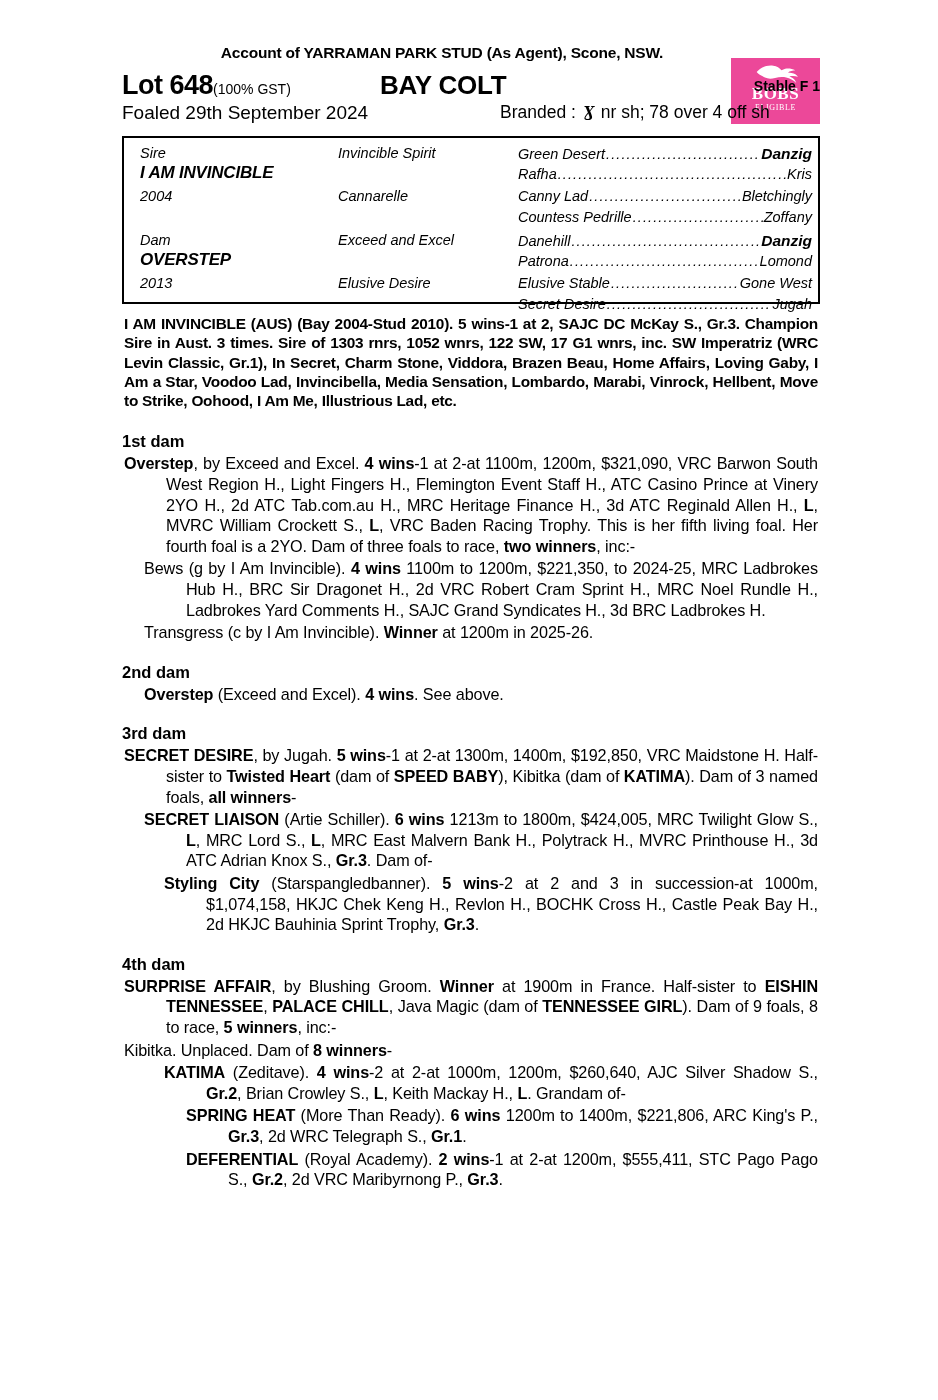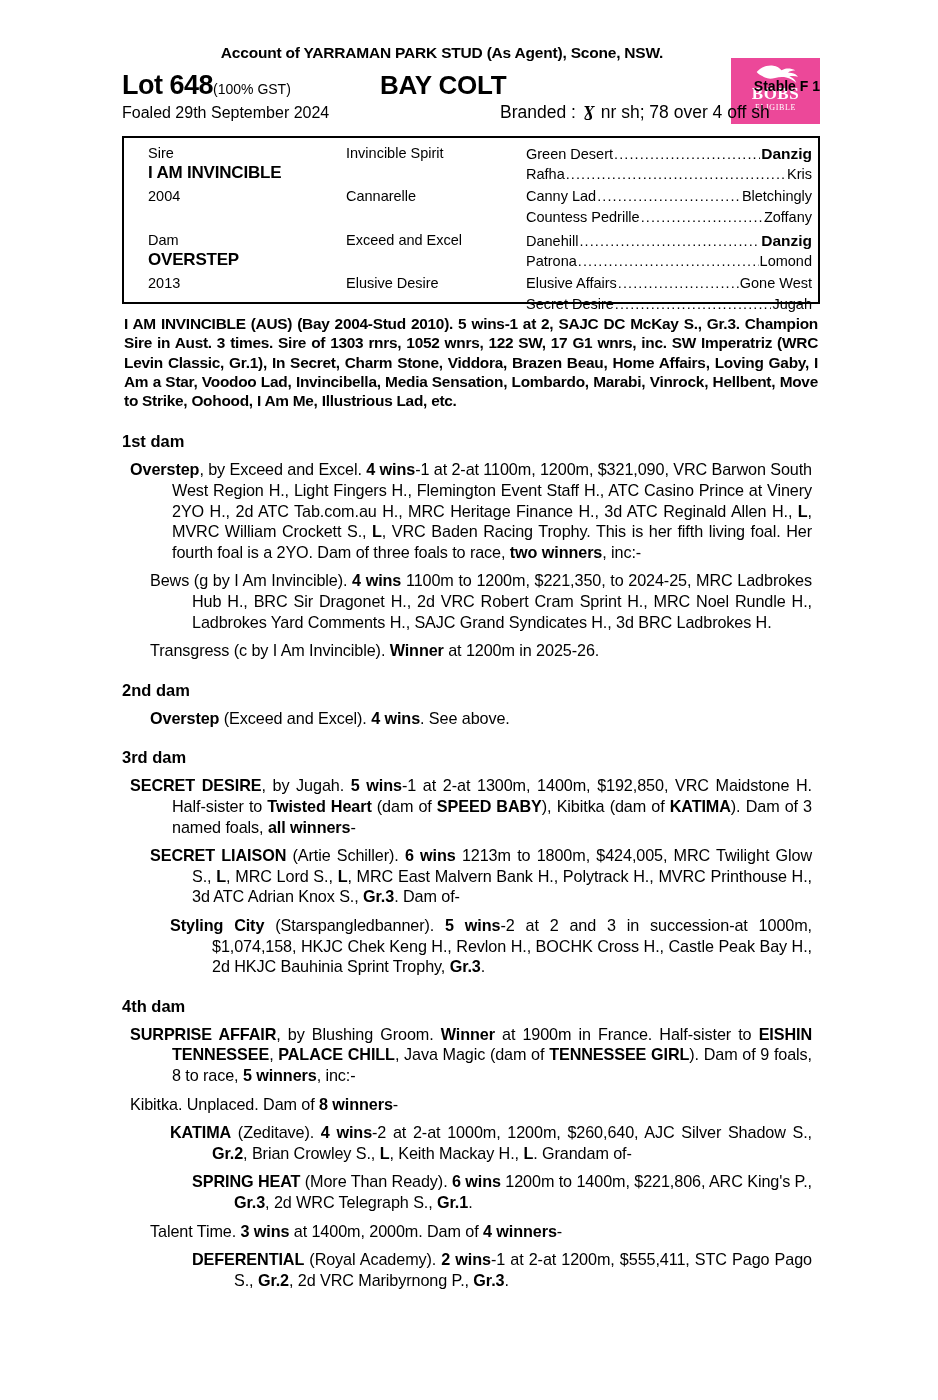--- a/index.html
+++ b/index.html
@@ -108,21 +108,21 @@
   }
   .foaled-row {
     position: relative;
     height: 24px;
     margin-top: 1px;
   }
   .foaled {
     position: absolute;
     left: 0;
     top: 0;
-    font-size: 16px;
+    font-size: 19px;
     line-height: 23px;
   }
   .branded {
     position: absolute;
     left: 378px;
     top: 0;
     font-size: 17.5px;
     line-height: 23px;
     white-space: nowrap;
   }
@@ -148,24 +148,25 @@
   .ped-col {
     position: absolute;
     top: 0;
     bottom: 0;
   }
   .col-1 { left: 8px;   width: 200px; }
   .col-2 { left: 206px; width: 180px; }
   .col-3 { left: 386px; right: 6px; }
   .ped-cell {
     position: absolute;
-    left: 16px;
+    left: 8px;
     right: 0;
     line-height: 21px;
     white-space: nowrap;
+    font-style: italic;
   }
   .pn-bold {
     font-weight: bold;
     font-size: 17px;
     letter-spacing: -0.2px;
   }
   .r0 { top: 5px; }
   .r1 { top: 26px; }
   .r2 { top: 48px; }
   .r3 { top: 69px; }
@@ -211,21 +212,21 @@
   
   .dam-head {
     font-weight: bold;
     font-size: 16.5px;
     margin-top: 20px;
     margin-bottom: 1px;
   }
   .dam-head.first { margin-top: 22px; }
 
   p.ped {
-    margin: 8px;
+    margin: 2px;
     font-size: 16.2px;
     line-height: 20.6px;
     text-align: justify;
     text-align-last: left;
     letter-spacing: -0.1px;
   }
   .hang1 { padding-left: 42px; text-indent: -42px; }
   .hang2 { padding-left: 62px; text-indent: -42px; }
   .hang3 { padding-left: 82px; text-indent: -42px; }
   .hang4 { padding-left: 104px; text-indent: -42px; }
@@ -318,21 +319,21 @@
       </div>
       <div class="ped-cell r5">
         <div class="leader">
           <span class="l-name">Patrona</span>
           <span class="l-dots">..................................................................</span>
           <span class="l-val">Lomond</span>
         </div>
       </div>
       <div class="ped-cell r6">
         <div class="leader">
-          <span class="l-name">Elusive Affairs</span>
+          <span class="l-name">Elusive Stable</span>
           <span class="l-dots">..................................................................</span>
           <span class="l-val">Gone West</span>
         </div>
       </div>
       <div class="ped-cell r7">
         <div class="leader">
           <span class="l-name">Secret Desire</span>
           <span class="l-dots">..................................................................</span>
           <span class="l-val">Jugah</span>
         </div>
@@ -354,16 +355,15 @@
   <div class="dam-head">3rd dam</div>
   <p class="ped hang1"><b>SECRET DESIRE</b>, by Jugah. <b>5 wins</b>-1 at 2-at 1300m, 1400m, $192,850, VRC Maidstone H. Half-sister to <b>Twisted Heart</b> (dam of <b>SPEED BABY</b>), Kibitka (dam of <b>KATIMA</b>). Dam of 3 named foals, <b>all winners</b>-</p>
   <p class="ped hang2"><b>SECRET LIAISON</b> (Artie Schiller). <b>6 wins</b> 1213m to 1800m, $424,005, MRC Twilight Glow S., <b>L</b>, MRC Lord S., <b>L</b>, MRC East Malvern Bank H., Polytrack H., MVRC Printhouse H., 3d ATC Adrian Knox S., <b>Gr.3</b>. Dam of-</p>
   <p class="ped hang3"><b>Styling City</b> (Starspangledbanner). <b>5 wins</b>-2 at 2 and 3 in succession-at 1000m, $1,074,158, HKJC Chek Keng H., Revlon H., BOCHK Cross H., Castle Peak Bay H., 2d HKJC Bauhinia Sprint Trophy, <b>Gr.3</b>.</p>
 
   <div class="dam-head">4th dam</div>
   <p class="ped hang1"><b>SURPRISE AFFAIR</b>, by Blushing Groom. <b>Winner</b> at 1900m in France. Half-sister to <b>EISHIN TENNESSEE</b>, <b>PALACE CHILL</b>, Java Magic (dam of <b>TENNESSEE GIRL</b>). Dam of 9 foals, 8 to race, <b>5 winners</b>, inc:-</p>
   <p class="ped hang1">Kibitka. Unplaced. Dam of <b>8 winners</b>-</p>
   <p class="ped hang3"><b>KATIMA</b> (Zeditave). <b>4 wins</b>-2 at 2-at 1000m, 1200m, $260,640, AJC Silver Shadow S., <b>Gr.2</b>, Brian Crowley S., <b>L</b>, Keith Mackay H., <b>L</b>. Grandam of-</p>
   <p class="ped hang4"><b>SPRING HEAT</b> (More Than Ready). <b>6 wins</b> 1200m to 1400m, $221,806, ARC King's P., <b>Gr.3</b>, 2d WRC Telegraph S., <b>Gr.1</b>.</p>
-  <p class="ped hang2">Talent Time. <b>3 wins</b> at 1400m, 2000m. Dam of <b>4 winners</b>-</p>
   <p class="ped hang4"><b>DEFERENTIAL</b> (Royal Academy). <b>2 wins</b>-1 at 2-at 1200m, $555,411, STC Pago Pago S., <b>Gr.2</b>, 2d VRC Maribyrnong P., <b>Gr.3</b>.</p>
 
 </div>
 
 </body></html>

